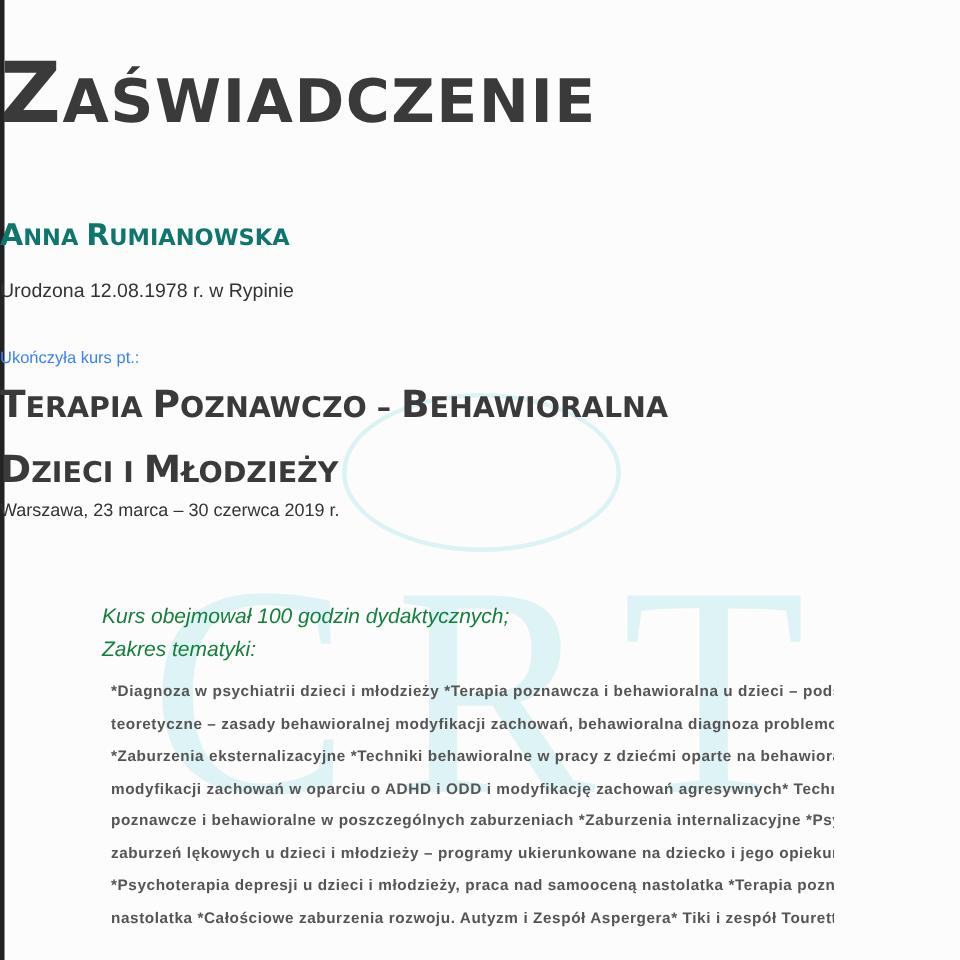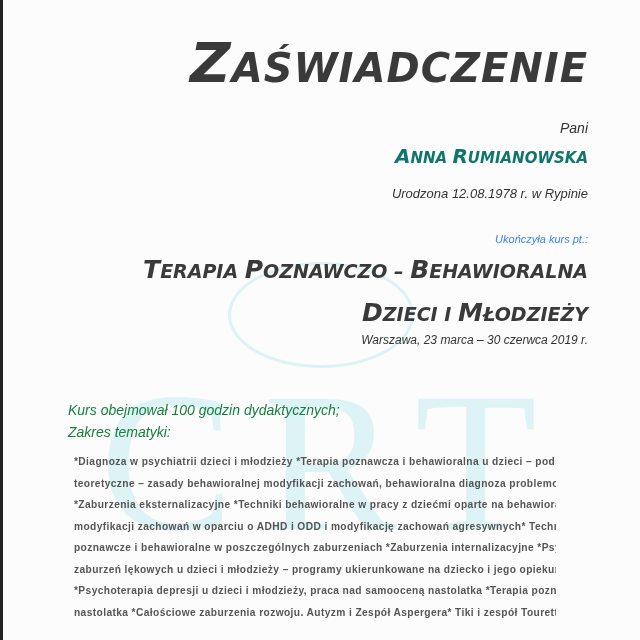--- a/index.html
+++ b/index.html
@@ -57,23 +57,22 @@
       font-size: 200px;
       letter-spacing: 30px;
       line-height: 200px;
       color: #ddf3f5;
     }
 
     .center {
       position: absolute;
       left: 0;
       width: 588px;
-      text-align: right;
-      white-space: nowrap;
-      font-style: italic;
+      text-align: left;
+      white-space: nowrap;
     }
     .title {
       top: 30px;
       font-family: "DejaVu Sans", "Liberation Sans", sans-serif;
       font-weight: bold;
       font-size: 40px;
       color: #3a3a3a;
       letter-spacing: 1px;
     }
     .title .big { font-size: 56px; }
@@ -167,21 +166,20 @@
 <div class="page">
   <div class="left-edge"></div>
 
   <div class="wm-circle"></div>
   <div class="wm wm-crt">CRT</div>
 
   <div class="center title">
     <span class="big">Z</span><span>AŚWIADCZENIE</span>
   </div>
 
-  <div class="center pani">Pani</div>
 
   <div class="center name">
     <span class="big">A</span><span>NNA </span><span class="big">R</span><span>UMIANOWSKA</span>
   </div>
 
   <div class="center born">Urodzona 12.08.1978 r. w Rypinie</div>
 
   <div class="center completed">Ukończyła kurs pt.:</div>
 
   <div class="center course2">

